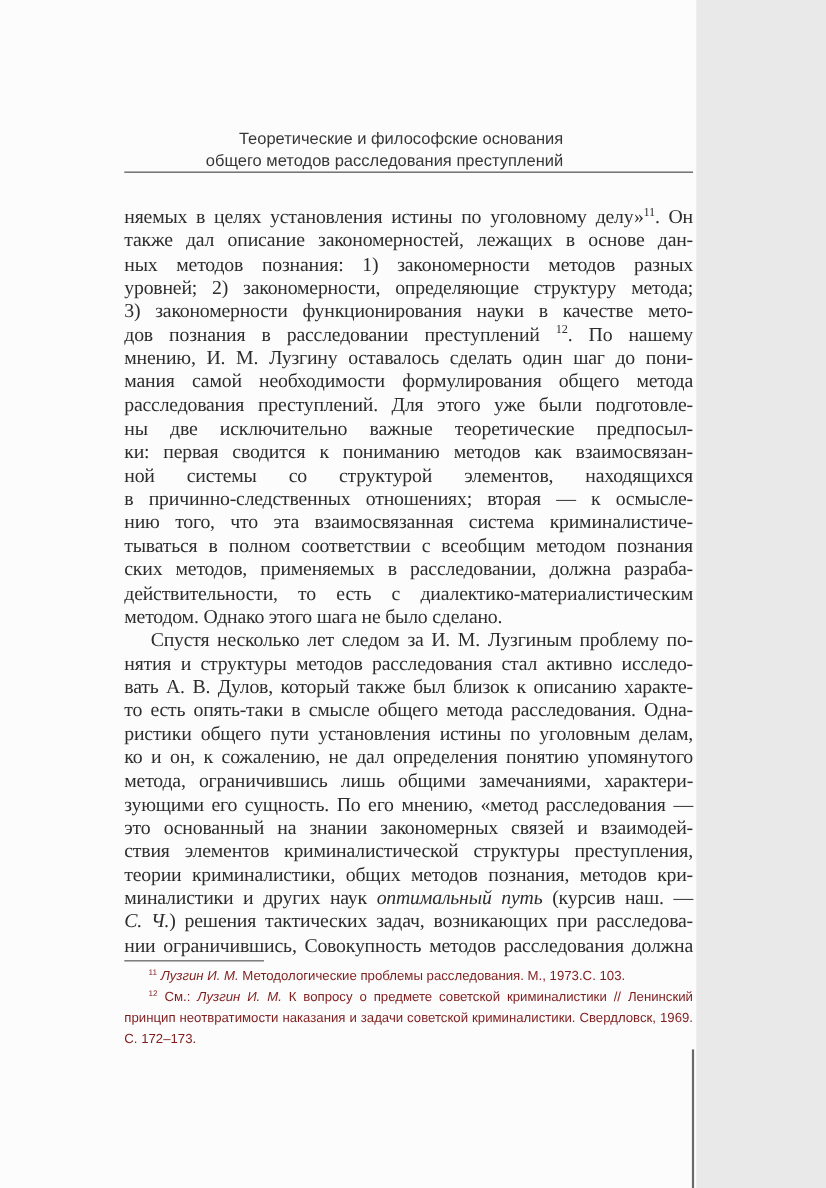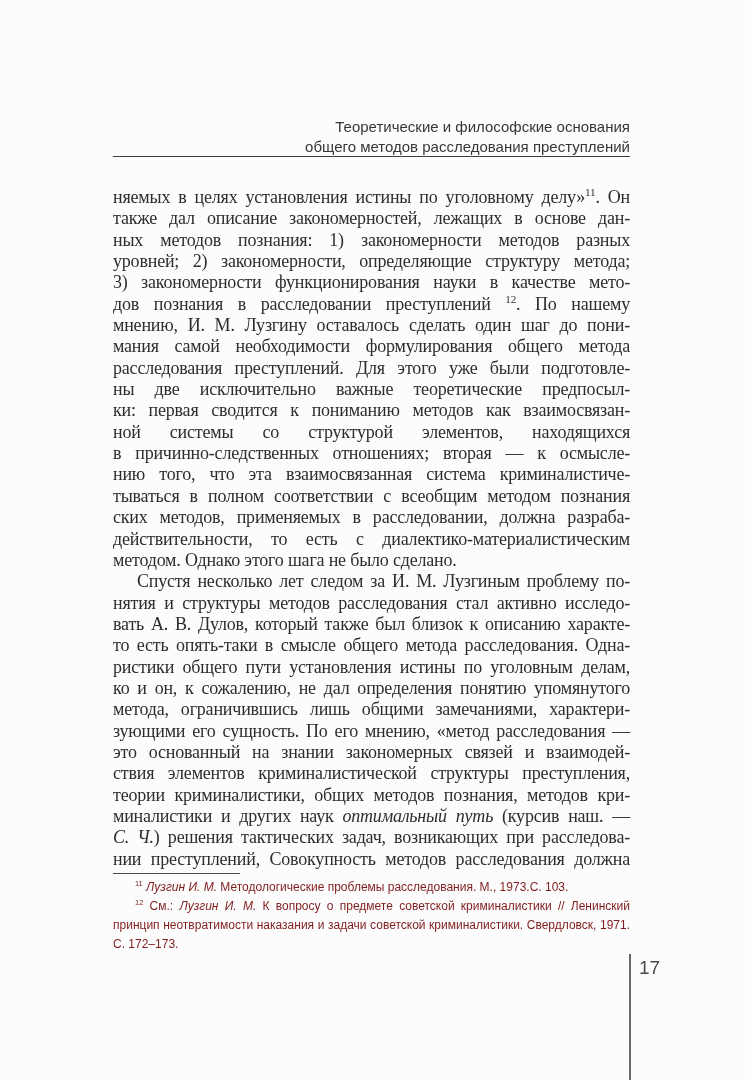--- a/index.html
+++ b/index.html
@@ -1,18 +1,18 @@
 <!DOCTYPE html>
 <html><head>
 <meta charset="utf-8">
 <style>
   html,body { margin:0; padding:0; background:#e9e9e9; }
   .sheet {
     position:relative;
-    width:751px; height:1080px;
+    width:633px; height:1080px;
     background:#fcfcfc;
     overflow:hidden;
     font-family:"Liberation Serif", serif;
     color:#2d2d2d;
   }
   
   .running-header {
     position:absolute; top:117px; right:121px;
     text-align:right;
     font-family:"Liberation Sans", sans-serif;
@@ -101,33 +101,33 @@
         <div class="tline just"><span>то есть опять-таки в смысле общего метода расследования. Одна-</span></div>
         <div class="tline just"><span>ристики общего пути установления истины по уголовным делам,</span></div>
         <div class="tline just"><span>ко и он, к сожалению, не дал определения понятию упомянутого</span></div>
         <div class="tline just"><span>метода, ограничившись лишь общими замечаниями, характери-</span></div>
         <div class="tline just"><span>зующими его  сущность. По его мнению, «метод расследования —</span></div>
         <div class="tline just"><span>это основанный на знании закономерных связей и взаимодей-</span></div>
         <div class="tline just"><span>ствия элементов криминалистической структуры преступления,</span></div>
         <div class="tline just"><span>теории криминалистики, общих методов познания, методов кри-</span></div>
         <div class="tline just"><span>миналистики и других наук </span><span class="it">оптимальный путь</span><span> (курсив наш. —</span></div>
         <div class="tline just"><span class="it">С. Ч.</span><span>) решения тактических задач, возникающих при расследова-</span></div>
-        <div class="tline just"><span>нии преступлений, Совокупность методов расследования должна</span></div>
+        <div class="tline just"><span>нии ограничившись, Совокупность методов расследования должна</span></div>
       </div>
   </div>
 
   <div class="fn-rule"></div>
 
   <div class="footnotes">
     <div>
         <div class="tline" style="text-indent: 22px;"><span class="sup">11</span><span> </span><span class="it">Лузгин И. М.</span><span> Методологические проблемы расследования. М., 1973.С. 103.</span></div>
       </div>
     <div>
         <div class="tline just" style="text-indent: 22px;"><span class="sup">12</span><span> См.: </span><span class="it">Лузгин И. М.</span><span> К вопросу о предмете советской криминалистики // Ленинский</span></div>
-        <div class="tline just"><span>принцип неотвратимости наказания и задачи советской криминалистики. Свердловск, 1971.</span></div>
+        <div class="tline just"><span>принцип неотвратимости наказания и задачи советской криминалистики. Свердловск, 1969.</span></div>
         <div class="tline"><span>С. 172–173.</span></div>
       </div>
   </div>
 
   <div class="pagenum-rule"></div>
   <div class="pagenum">17</div>
 
 </div>
 
 </body></html>

